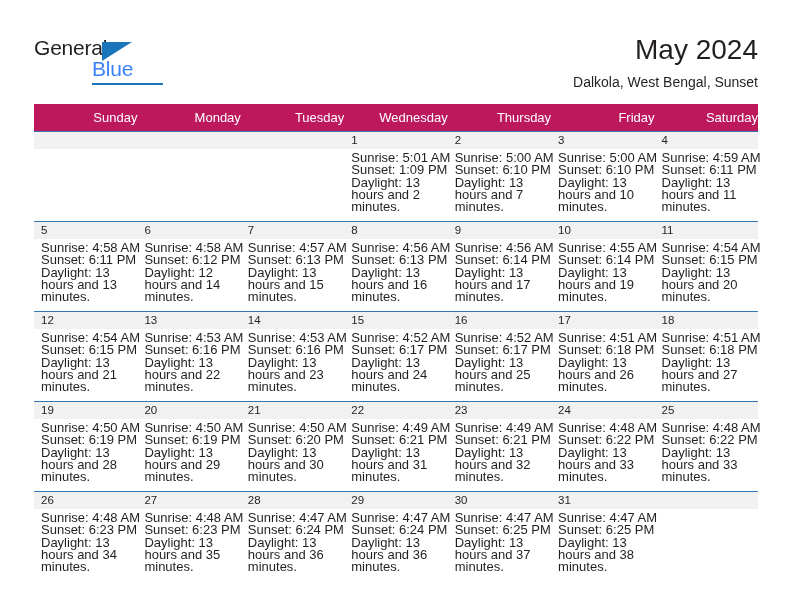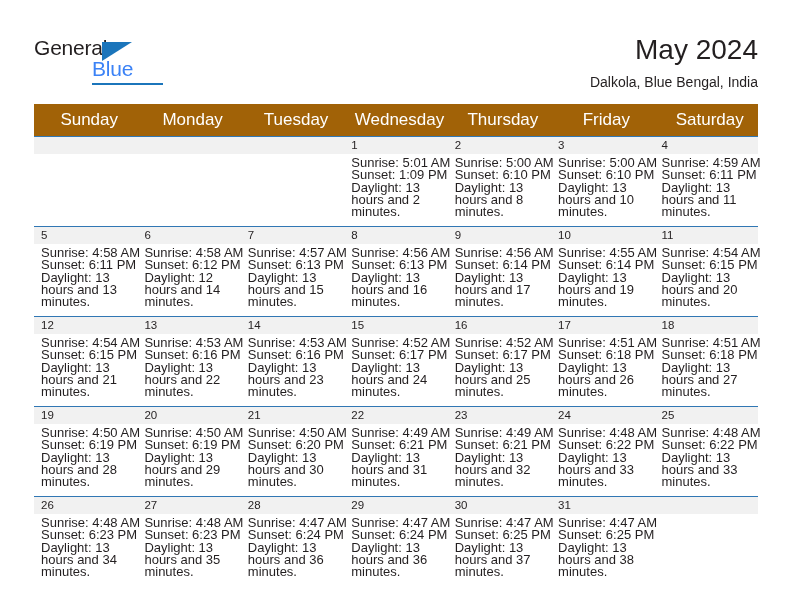--- a/index.html
+++ b/index.html
@@ -97,25 +97,25 @@
   
   .calendar {
     position: absolute;
     left: 34px;
     top: 104px;
     width: 724px;
     border-collapse: collapse;
     table-layout: fixed;
   }
   .calendar th {
-    background: #a16207;
+    background: #be185d;
     color: #ffffff;
-    font-size: 17px;
+    font-size: 13px;
     font-weight: normal;
-    text-align: center;
+    text-align: right;
     padding: 6px 0 6px 7px;
     height: 20px;
     border: none;
     box-sizing: border-box;
   }
   .calendar td {
     vertical-align: top;
     padding: 0;
     border: none;
     width: 103.43px;
@@ -163,21 +163,21 @@
 
     <div class="logo">
       <span class="logo-general">General</span>
       <span class="logo-triangle"></span>
       <span class="logo-blue">Blue</span>
       <span class="logo-underline"></span>
     </div>
 
     <div class="title-block">
       <div class="cal-title">May 2024</div>
-      <div class="cal-subtitle">Dalkola, Blue Bengal, India</div>
+      <div class="cal-subtitle">Dalkola, West Bengal, Sunset</div>
     </div>
 
   </div>
 
   <table class="calendar">
     <thead>
       <tr>
         <th>Sunday</th>
         <th>Monday</th>
         <th>Tuesday</th>
@@ -219,21 +219,21 @@
               <div>Sunrise: 5:01 AM</div>
               <div>Sunset: 1:09 PM</div>
               <div class="dl">Daylight: 13 hours and 2 minutes.</div>
             </div>
           </td>
           <td>
             <div class="daynum">2</div>
             <div class="details">
               <div>Sunrise: 5:00 AM</div>
               <div>Sunset: 6:10 PM</div>
-              <div class="dl">Daylight: 13 hours and 8 minutes.</div>
+              <div class="dl">Daylight: 13 hours and 7 minutes.</div>
             </div>
           </td>
           <td>
             <div class="daynum">3</div>
             <div class="details">
               <div>Sunrise: 5:00 AM</div>
               <div>Sunset: 6:10 PM</div>
               <div class="dl">Daylight: 13 hours and 10 minutes.</div>
             </div>
           </td>

